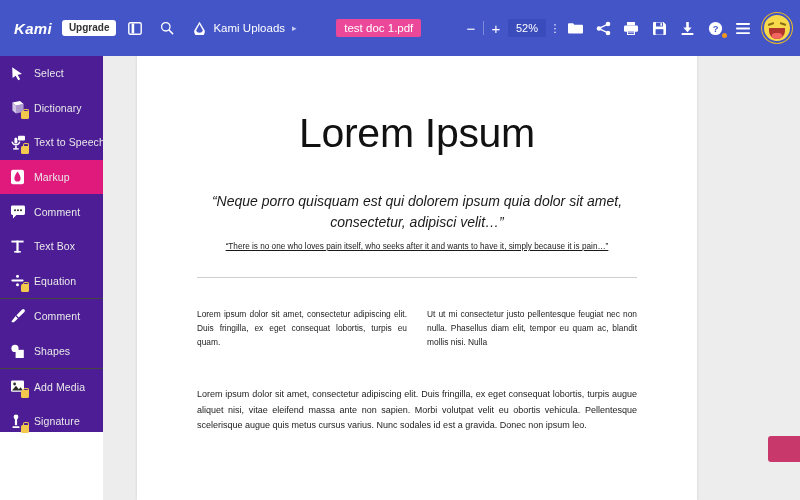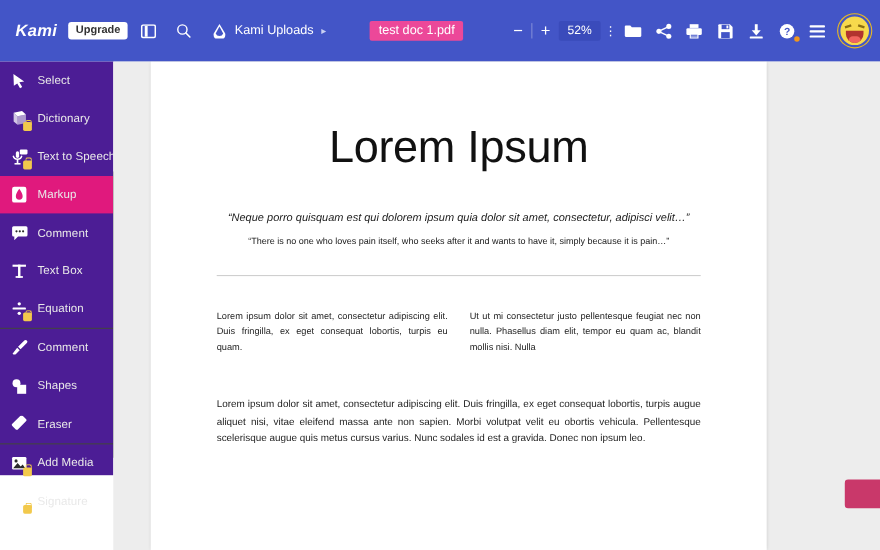--- a/index.html
+++ b/index.html
@@ -167,26 +167,26 @@
     background: #ffffff;
     box-shadow: 0 0 3px rgba(0,0,0,.12);
   }
   .doc-inner { padding: 56px 60px 0 60px; }
   .doc-title-h1 {
     font-size: 41px; font-weight: normal; text-align: center;
     color: #111; letter-spacing: -.3px; line-height: 1.05;
     margin-bottom: 36px;
   }
   .quote-it {
-    font-style: italic; font-size: 10px; text-align: center;
+    font-style: italic; font-size: 14px; text-align: center;
     color: #1a1a1a; line-height: 1.5; margin-bottom: 8px;
   }
   .quote-pl {
     font-size: 8.2px; text-align: center;
-    color: #1a1a1a; line-height: 1.5;
+    color: #1a1a1a; line-height: 1.5; text-decoration: underline;
   }
   .hr { height: 1px; background: #cfcfcf; margin: 24px 0 30px 0; }
   .cols { display: flex; gap: 20px; }
   .col {
     flex: 1 1 0; font-size: 8.4px; line-height: 1.62;
     color: #1c1c1c; text-align: justify;
   }
   .col:last-child { text-align: justify; }
   .btm-para {
     margin-top: 38px; font-size: 9px; line-height: 1.72;
@@ -415,28 +415,20 @@
       <div class="side-item">
         <span class="side-ico">
           <svg width="16" height="15" viewBox="0 0 16 15">
               <circle cx="5" cy="4.4" r="3.6" fill="currentColor"></circle>
               <rect x="5.6" y="5.8" width="8.2" height="8.2" fill="currentColor"></rect>
             </svg>
         </span>
         <span class="side-label">Shapes</span>
       </div>
 
-      <div class="side-item">
-        <span class="side-ico">
-          <svg width="16" height="15" viewBox="0 0 16 15">
-              <path d="M4.6 12.6 L1.2 9.2 a1.4 1.4 0 0 1 0-2 L8.6 0 a1.4 1.4 0 0 1 2 0 l3 3 a1.4 1.4 0 0 1 0 2 l-7.6 7.6 Z" fill="currentColor"></path>
-            </svg>
-        </span>
-        <span class="side-label">Eraser</span>
-      </div>
     </div>
 
     <div class="side-group" style="border-bottom:none;">
       <div class="side-item">
         <span class="side-ico">
           <svg width="16" height="15" viewBox="0 0 16 15">
               <rect x="1" y="1.4" width="13" height="11.4" rx="1.2" fill="currentColor"></rect>
               <circle cx="4.6" cy="5" r="1.4" fill="#2a2a2a"></circle>
               <path d="M2 11.6 L6 6.8 L8.8 10.2 L10.6 8.2 L13 11.6 Z" fill="#2a2a2a"></path>
             </svg>

